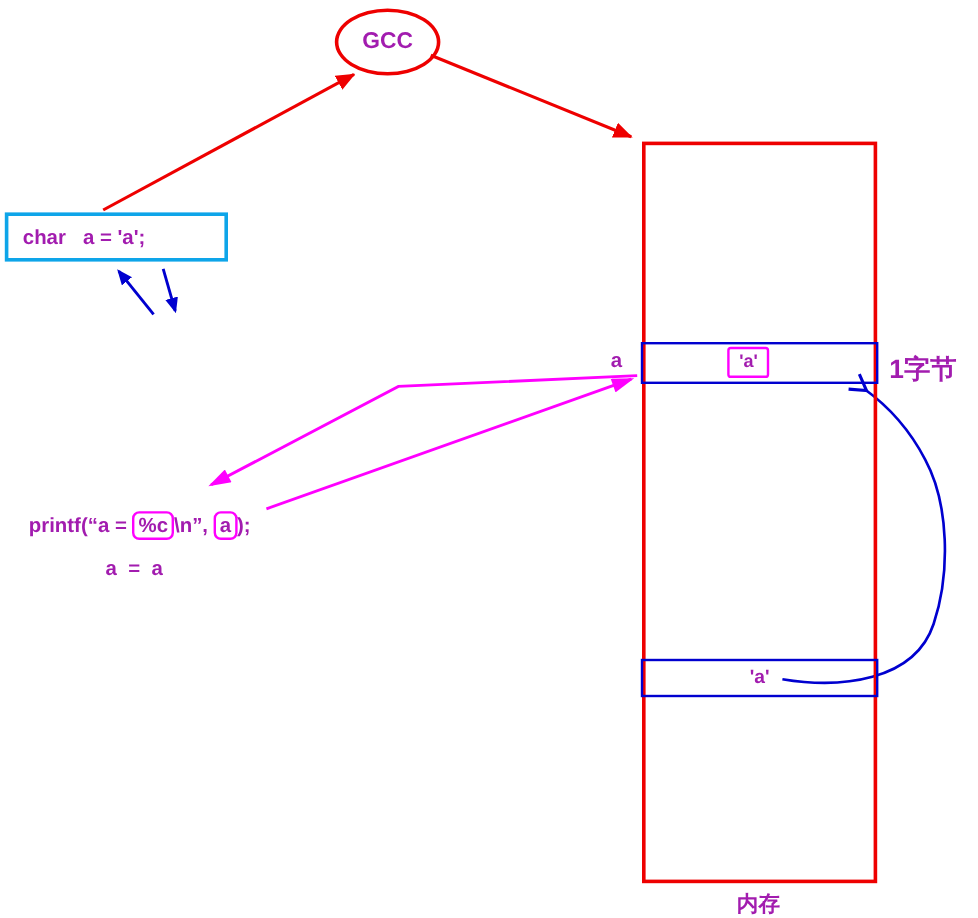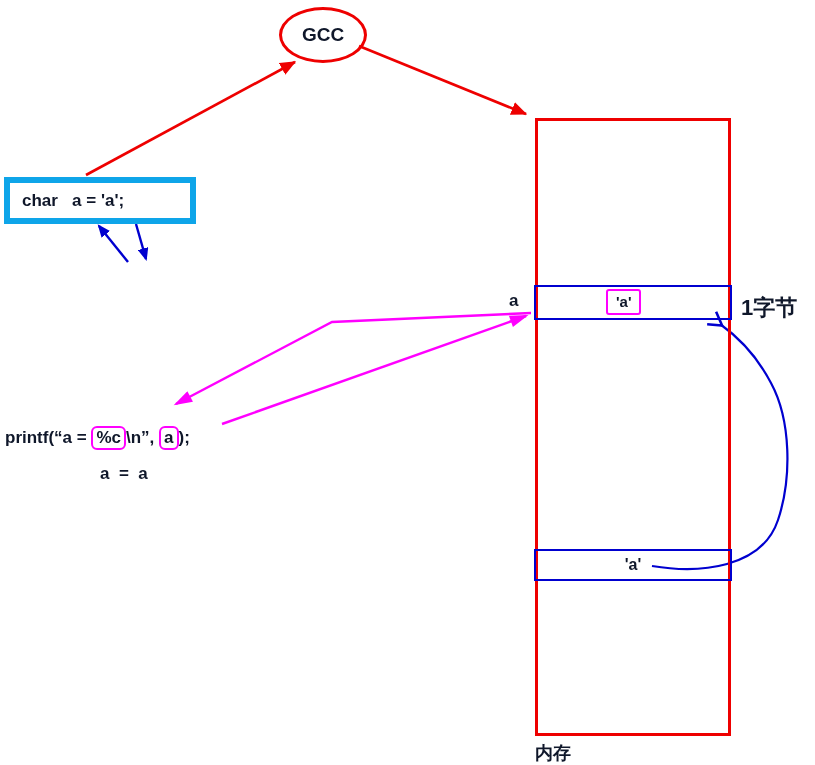--- a/index.html
+++ b/index.html
@@ -1,51 +1,51 @@
 <!DOCTYPE html>
 <html><head>
 <meta charset="utf-8">
 <style>
   html, body { margin:0; padding:0; background:#ffffff; }
   .stage {
     position:relative; width:815px; height:765px; background:#ffffff;
     font-family:"Liberation Sans", sans-serif; overflow:hidden;
   }
   .abs { position:absolute; }
-  .txt { color:#0f172a; font-weight:bold; }
+  .txt { color:#a21caf; font-weight:bold; }
   .stage svg { position:absolute; left:0; top:0; pointer-events:none; }
 
   .gcc {
     left:279px; top:7px; width:82px; height:50px;
     border:3px solid #ee0000; border-radius:50%;
     display:flex; align-items:center; justify-content:center;
     font-size:19px;
   }
   .codebox {
     left:4px; top:177px; width:168px; height:35px;
-    border:6px solid #0ea5e9; display:flex; align-items:center;
+    border:3px solid #0ea5e9; display:flex; align-items:center;
     padding-left:12px; font-size:17px; white-space:pre;
   }
   .annot  { left:91px;  top:268px; font-size:17px; white-space:pre; }
-  .printf { left:5px;   top:426px; font-size:17px; white-space:pre; }
+  .printf { left:24px;   top:426px; font-size:17px; white-space:pre; }
   .mbox   { display:inline-block; border:2px solid #ff00ff; border-radius:6px; padding:0 3px; }
-  .echo   { left:100px;  top:464px; font-size:17px; white-space:pre; }
+  .echo   { left:88px;  top:464px; font-size:17px; white-space:pre; }
 
   .membox { left:535px; top:118px; width:190px; height:612px; border:3px solid #ee0000; }
   .cell   { border:2px solid #0000cf; }
   .cell1  { left:534px; top:285px; width:194px; height:31px; }
   .cell2  { left:534px; top:549px; width:194px; height:28px;
             display:flex; align-items:center; justify-content:center; font-size:16px; }
   .cellval {
     left:606px; top:289px; border:2px solid #ff00ff; border-radius:3px;
     padding:0 8px; font-size:15px; line-height:22px;
   }
   .varlabel  { left:509px; top:291px; font-size:17px; }
   .sizelabel { left:741px; top:293px; font-size:22px; }
-  .memtitle  { left:535px; top:741px; width:194px; text-align:left; font-size:18px; }
+  .memtitle  { left:535px; top:741px; width:194px; text-align:center; font-size:18px; }
 </style>
 </head>
 <body>
 
 <div class="stage">
 
   <svg width="815" height="765" viewBox="0 0 815 765">
     <defs>
       <marker id="aRed" markerUnits="userSpaceOnUse" markerWidth="16" markerHeight="14" refX="11" refY="5" viewBox="0 0 12 10" orient="auto">
         <path d="M0,0 L12,5 L0,10 Z" fill="#ee0000"></path>

